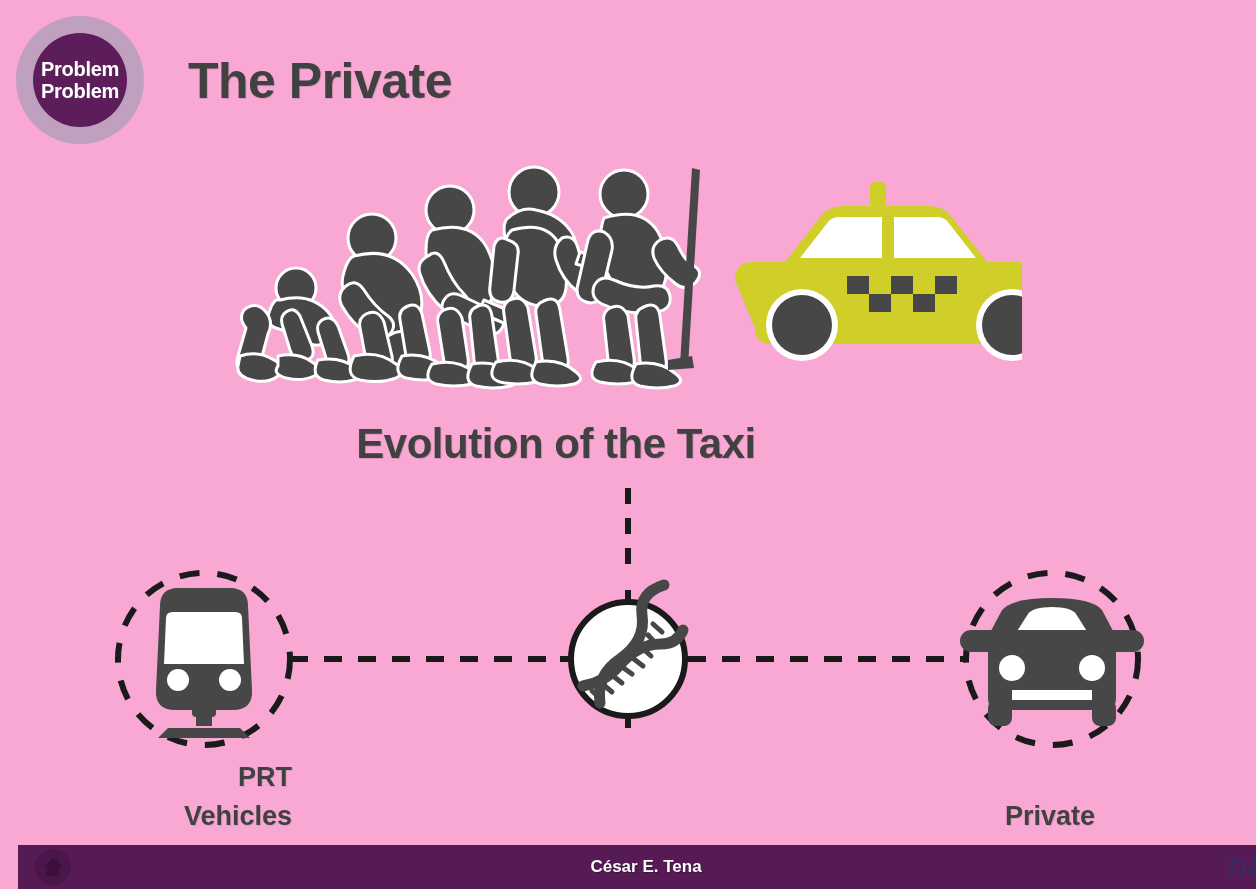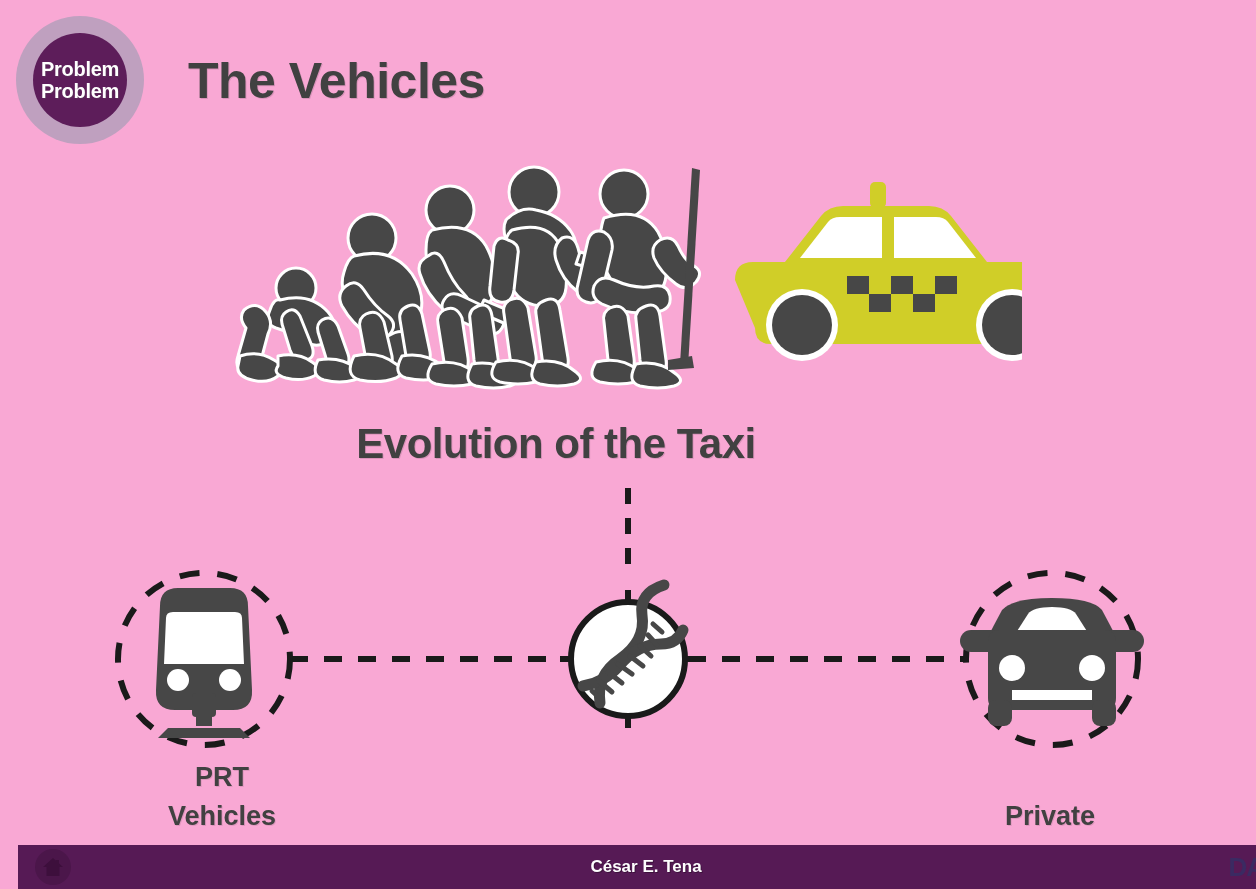--- a/index.html
+++ b/index.html
@@ -98,21 +98,21 @@
 
   .node-label {
     position: absolute;
     text-align: center;
     font-size: 27px;
     font-weight: bold;
     color: #414141;
     line-height: 1.45;
     text-shadow: 1px 1px 0 rgba(0,0,0,0.10);
   }
-  .node-label.left  { left: 122px;  top: 758px; width: 200px; }
+  .node-label.left  { left: 92px;  top: 758px; width: 200px; text-align: right; }
   .node-label.right { left: 950px;  top: 797px; width: 200px; }
 
   
   .footer {
     position: absolute;
     left: 0;
     bottom: 0;
     width: 1256px;
     height: 44px;
     background: #561a55;
@@ -157,21 +157,21 @@
 
 <div class="slide">
 
   <div class="badge">
     <div class="badge-inner">
       <span class="badge-line">Problem</span>
       <span class="badge-line">Problem</span>
     </div>
   </div>
 
-  <div class="slide-title">The Vehicles</div>
+  <div class="slide-title">The Private</div>
 
   <div class="hero">
     <svg width="800" height="230" viewBox="0 0 800 230" xmlns="http://www.w3.org/2000/svg">
       <g fill="#474747" stroke="#ffffff" stroke-width="3" stroke-linejoin="round" stroke-linecap="round">
 
         <g>
           <circle cx="74" cy="128" r="20"></circle>
           <path d="M58 140 q30 -8 48 12 q12 14 2 26 q-10 12 -24 4 q-16 -10 -30 -14 q-12 -4 -6 -18 q4 -12 10 -10 Z"></path>
           <path d="M22 150 q12 -10 22 2 q8 10 2 22 l-8 30 q-4 12 -16 8 q-10 -4 -6 -16 l8 -28 q-8 -10 -2 -18 Z"></path>
           <path d="M18 196 q18 -6 34 4 q14 8 4 16 q-10 8 -26 4 q-16 -4 -14 -14 Z"></path>

